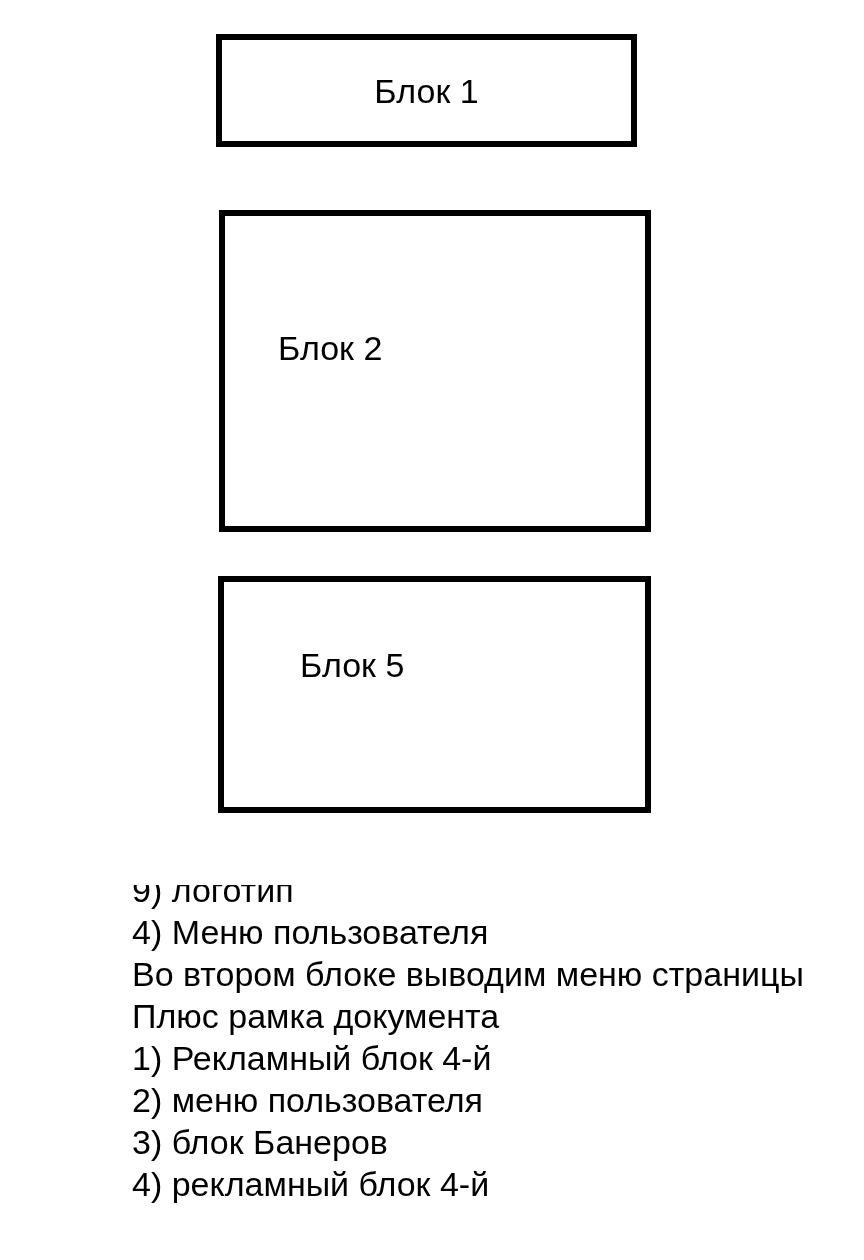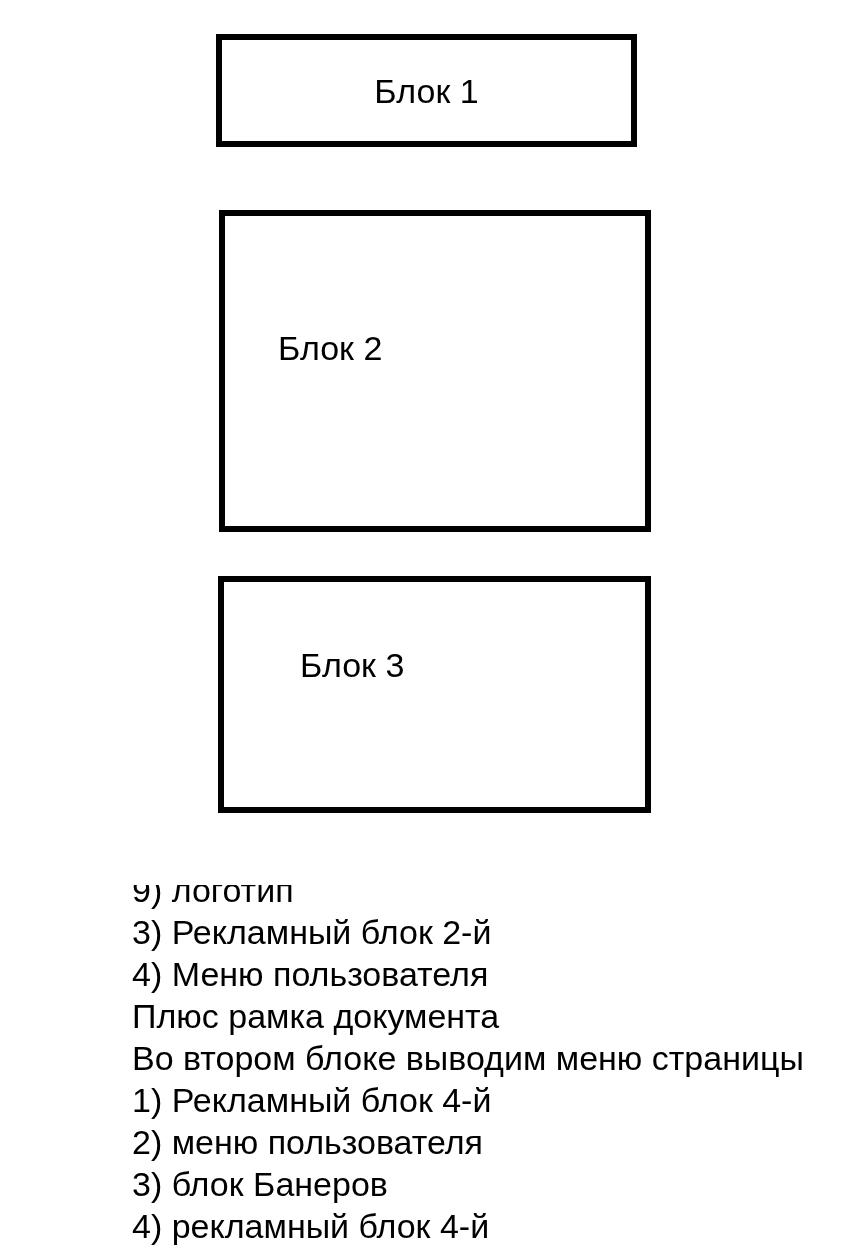--- a/index.html
+++ b/index.html
@@ -67,30 +67,29 @@
 
   <div class="block block-1">
     <span class="block-label label-1">Блок 1</span>
   </div>
 
   <div class="block block-2">
     <span class="block-label label-2">Блок 2</span>
   </div>
 
   <div class="block block-3">
-    <span class="block-label label-3">Блок 3</span>
+    <span class="block-label label-3">Блок 5</span>
   </div>
 
   <div class="notes-clip">
     <div class="notes-inner">
       <div class="note-line">9) логотип</div>
-      <div class="note-line">3) Рекламный блок 2-й</div>
       <div class="note-line">4) Меню пользователя</div>
+      <div class="note-line">Во втором блоке выводим меню страницы</div>
       <div class="note-line">Плюс рамка документа</div>
-      <div class="note-line">Во втором блоке выводим меню страницы</div>
       <div class="note-line">1) Рекламный блок 4-й</div>
       <div class="note-line">2) меню пользователя</div>
       <div class="note-line">3) блок Банеров</div>
       <div class="note-line">4) рекламный блок 4-й</div>
     </div>
   </div>
 
 </div>
 
 </body></html>

